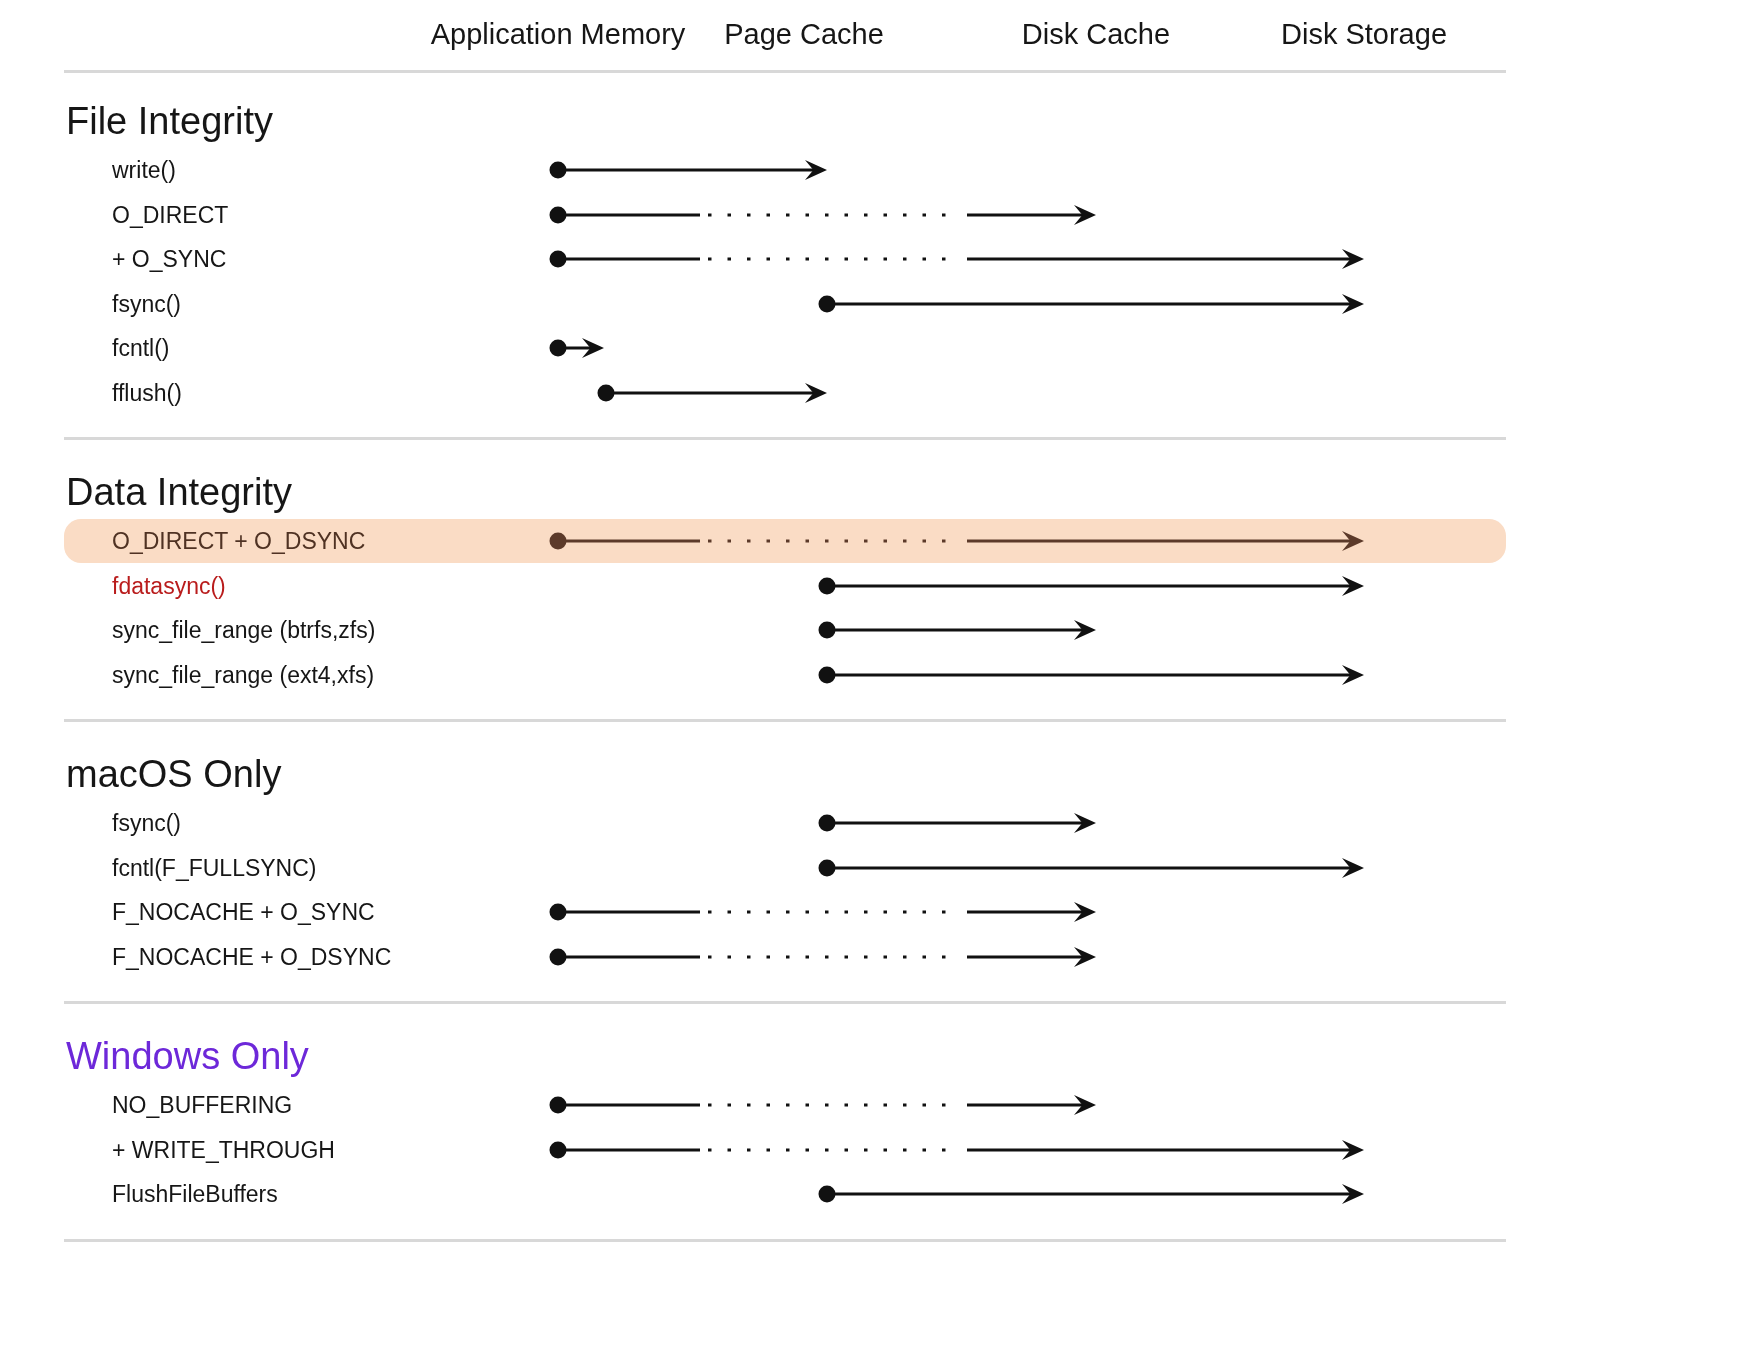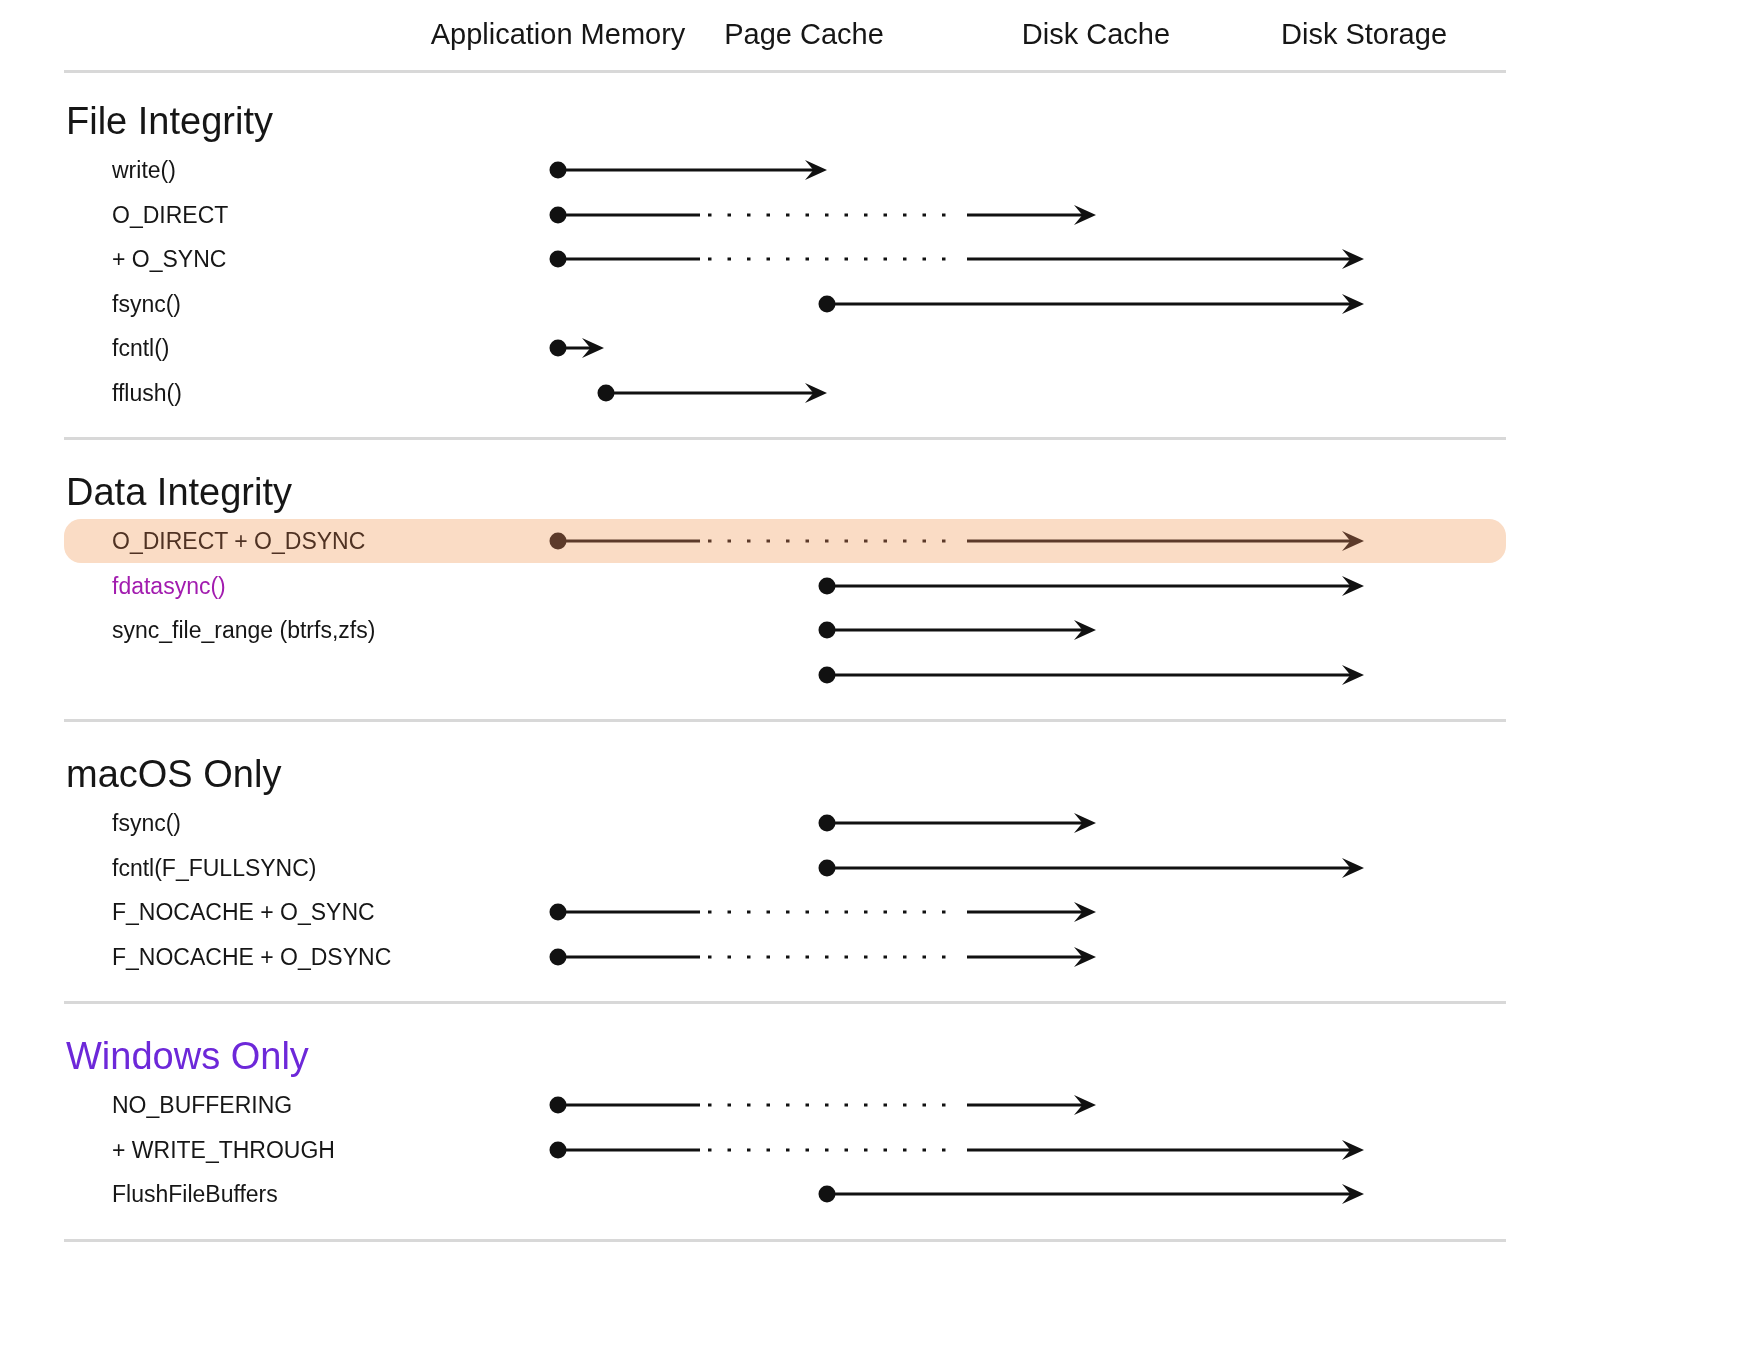--- a/index.html
+++ b/index.html
@@ -151,36 +151,37 @@
       <div class="row-label" style="color: rgb(79, 50, 35);">O_DIRECT + O_DSYNC</div>
       <svg class="row-svg" width="1442" height="44">
         <line x1="494" y1="22" x2="636" y2="22" stroke="#5c3a2a" stroke-width="3.2"></line>
         <line x1="644" y1="22" x2="897" y2="22" stroke="#5c3a2a" stroke-width="3.2" stroke-dasharray="3.5 16" stroke-linecap="butt"></line>
         <line x1="903" y1="22" x2="1287.9" y2="22" stroke="#5c3a2a" stroke-width="3.2"></line>
         <path d="M 1300 22 L 1278 12 L 1286.36 22 L 1278 32 Z" fill="#5c3a2a"></path>
         <circle cx="494" cy="22" r="8.5" fill="#5c3a2a"></circle>
       </svg>
     </div>
     <div class="row" style="top: 563.5px;">
-      <div class="row-label" style="color: #a21caf;">fdatasync()</div>
+      <div class="row-label" style="color: #b91c1c;">fdatasync()</div>
       <svg class="row-svg" width="1442" height="44">
         <line x1="763" y1="22" x2="1287.9" y2="22" stroke="#111111" stroke-width="3.2"></line>
         <path d="M 1300 22 L 1278 12 L 1286.36 22 L 1278 32 Z" fill="#111111"></path>
         <circle cx="763" cy="22" r="8.5" fill="#111111"></circle>
       </svg>
     </div>
     <div class="row" style="top: 608px;">
       <div class="row-label" style="color: rgb(22, 22, 22);">sync_file_range (btrfs,zfs)</div>
       <svg class="row-svg" width="1442" height="44">
         <line x1="763" y1="22" x2="1019.9" y2="22" stroke="#111111" stroke-width="3.2"></line>
         <path d="M 1032 22 L 1010 12 L 1018.36 22 L 1010 32 Z" fill="#111111"></path>
         <circle cx="763" cy="22" r="8.5" fill="#111111"></circle>
       </svg>
     </div>
     <div class="row" style="top: 652.5px;">
+      <div class="row-label" style="color: rgb(22, 22, 22);">sync_file_range (ext4,xfs)</div>
       <svg class="row-svg" width="1442" height="44">
         <line x1="763" y1="22" x2="1287.9" y2="22" stroke="#111111" stroke-width="3.2"></line>
         <path d="M 1300 22 L 1278 12 L 1286.36 22 L 1278 32 Z" fill="#111111"></path>
         <circle cx="763" cy="22" r="8.5" fill="#111111"></circle>
       </svg>
     </div>
     <div class="hrule" style="top: 719px; background: rgb(216, 216, 216);"></div>
     <div class="group-title" style="top: 757px; color: rgb(22, 22, 22);">macOS Only</div>
     <div class="row" style="top: 801px;">
       <div class="row-label" style="color: rgb(22, 22, 22);">fsync()</div>

